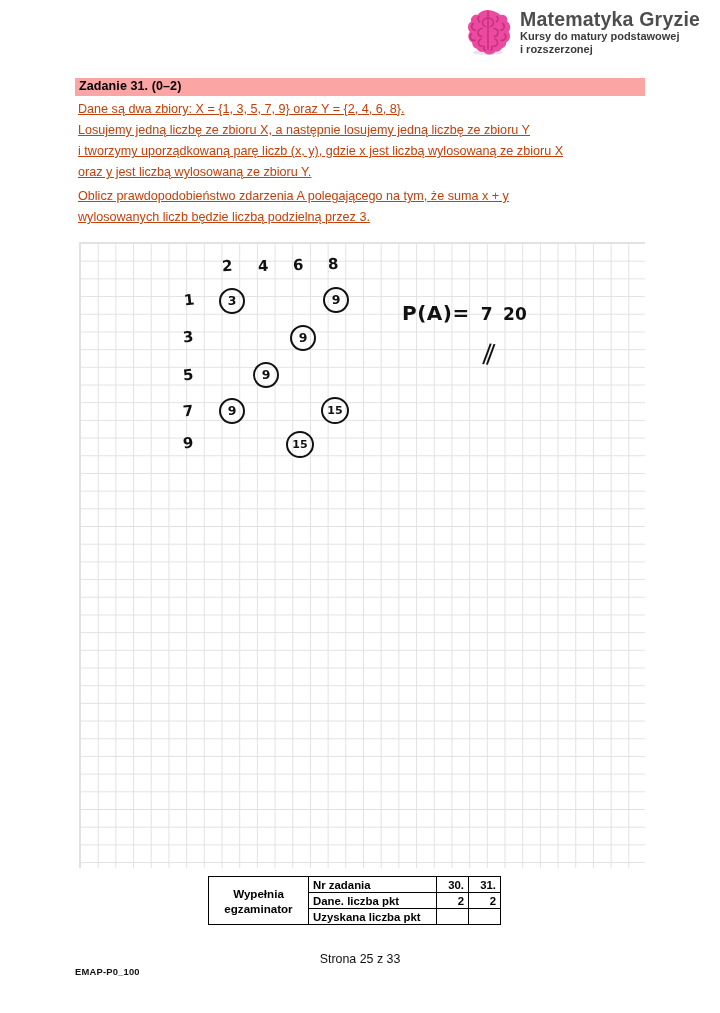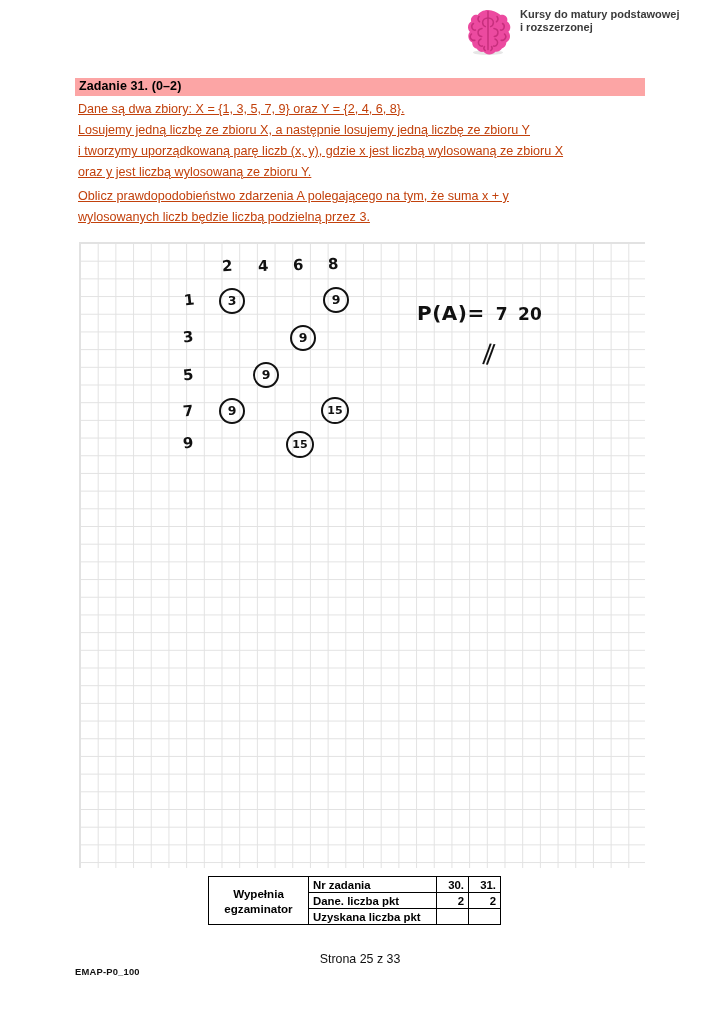--- a/index.html
+++ b/index.html
@@ -150,21 +150,20 @@
 
   #hw-result {
     position: absolute;
     left: 322px;
     top: 58px;
     display: flex;
     align-items: center;
     font-family: "DejaVu Sans", sans-serif;
     font-weight: bold;
     color: #111;
-    margin-left: 15px;
   }
   #hw-pa {
     font-size: 20px;
     letter-spacing: 0.5px;
   }
   #hw-frac {
     display: inline-block;
     text-align: center;
     margin-left: 6px;
     transform: translateY(1px);
@@ -269,20 +268,21 @@
         <path d="M9.5 28c-1.4 1.3-1.6 3.5-.4 5 .9 1.2 2.4 1.6 3.8 1.2"></path>
         <path d="M42.5 28c1.4 1.3 1.6 3.5.4 5-.9 1.2-2.4 1.6-3.8 1.2"></path>
         <path d="M19 33c-2.1.8-3.1 3-2.3 5 .6 1.5 2.2 2.4 3.8 2.1"></path>
         <path d="M33 33c2.1.8 3.1 3 2.3 5-.6 1.5-2.2 2.4-3.8 2.1"></path>
         <path d="M22.5 40.5c-.9 1.3-.6 3.1.7 4"></path>
         <path d="M29.5 40.5c.9 1.3.6 3.1-.7 4"></path>
       </g>
     </svg>
   </div>
   <div id="brand-text">
+    <div id="brand-title">Matematyka Gryzie</div>
     <div id="brand-sub1">Kursy do matury podstawowej</div>
     <div id="brand-sub2">i rozszerzonej</div>
   </div>
 </div>
 
 <div id="task-header">
   <span id="task-header-label">Zadanie 31. (0–2)</span>
 </div>
 
 <div class="stmt" id="stmt-l1">Dane są dwa zbiory:  X = {1,  3,  5,  7,  9}  oraz  Y = {2, 4, 6, 8}.</div>

